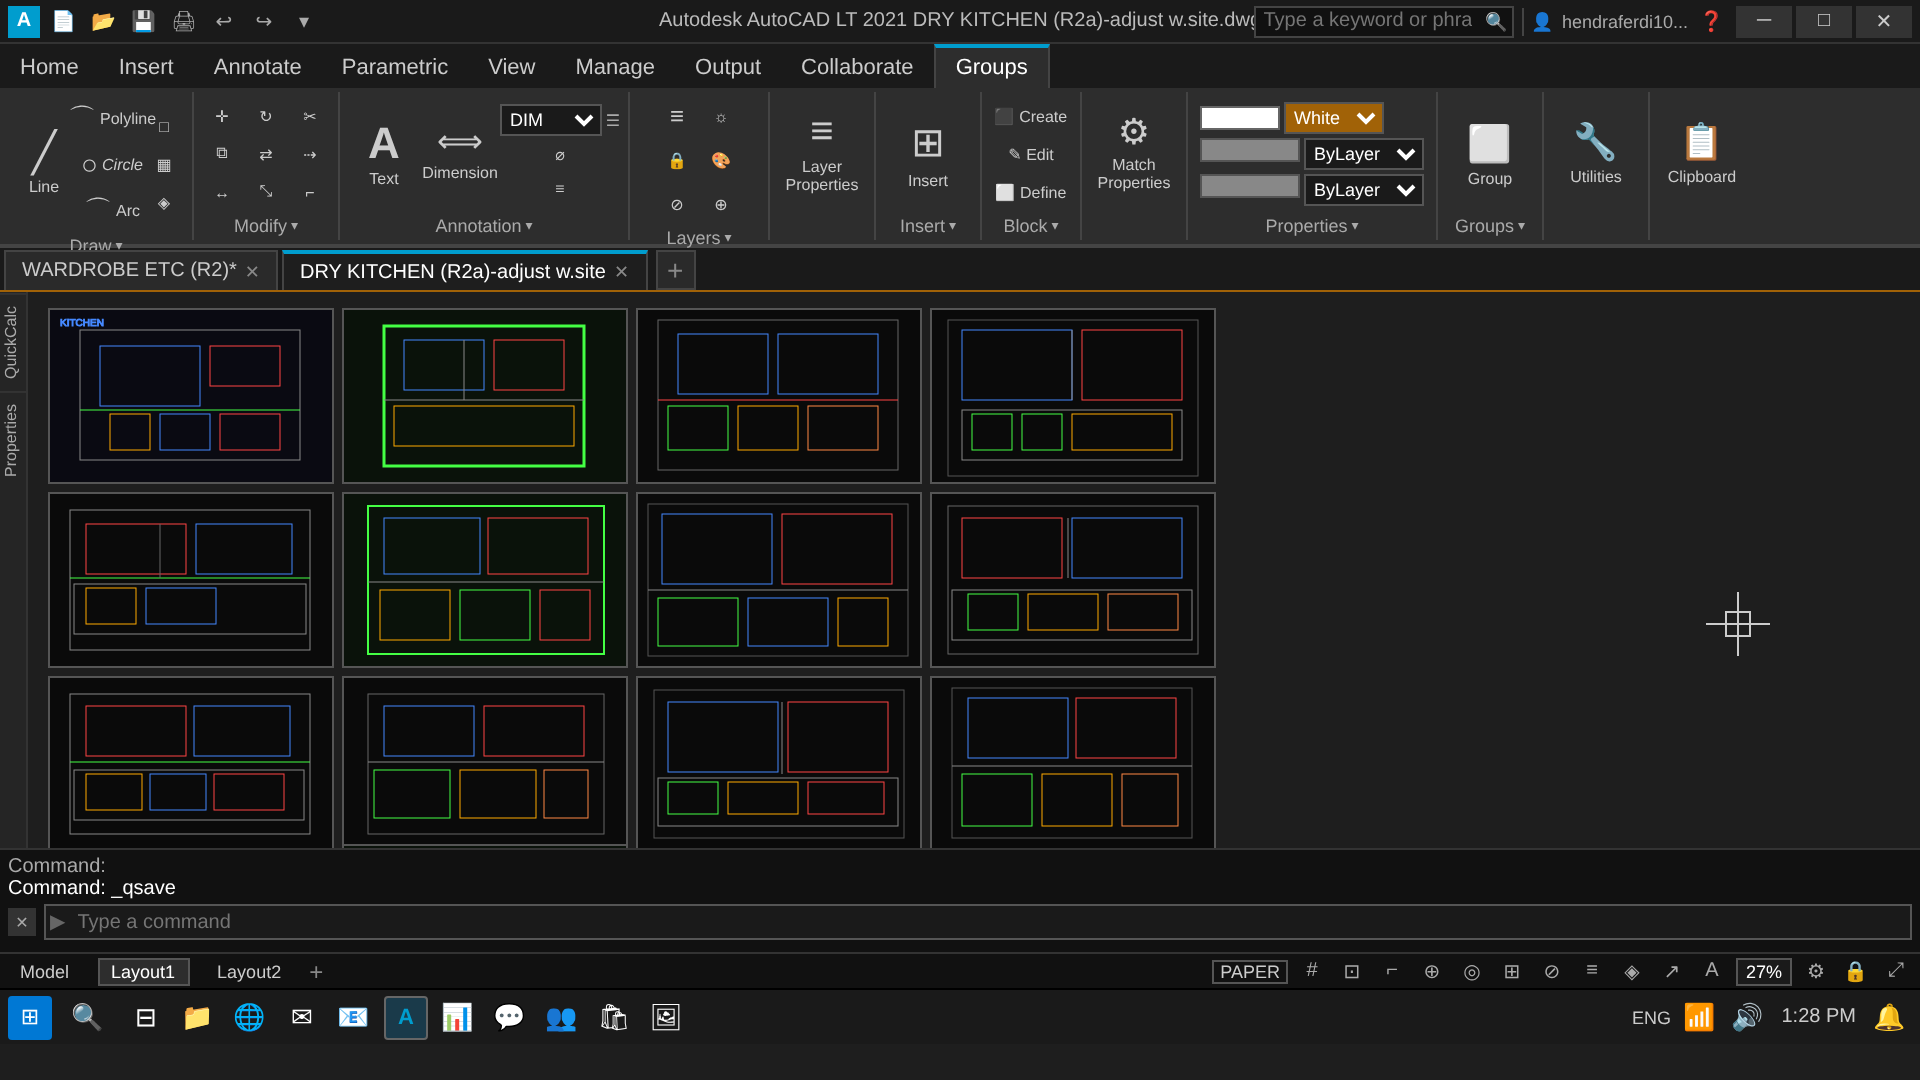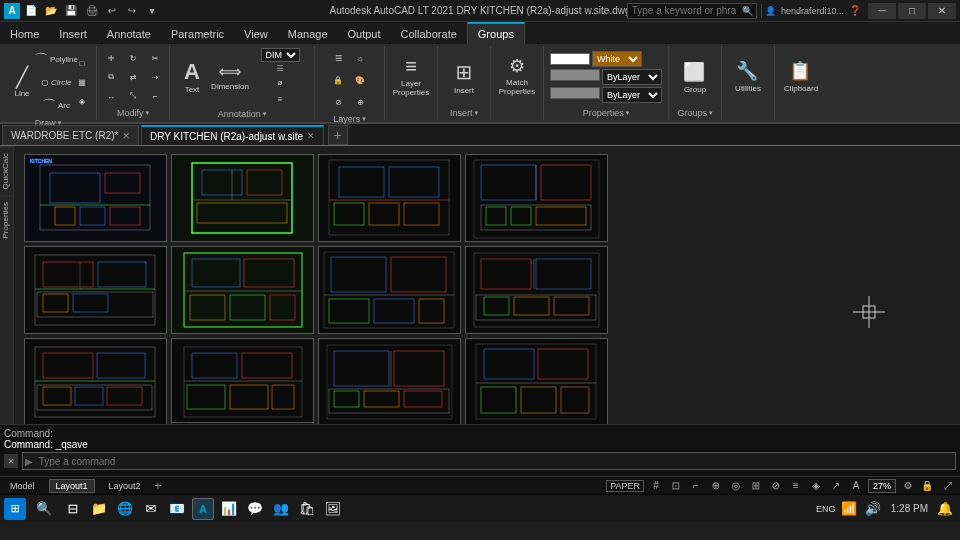--- a/index.html
+++ b/index.html
@@ -207,21 +207,21 @@
       <div class="ribbon-group-content">
         <button class="ribbon-btn" style="width:36px;height:52px;">
           <span class="icon" style="font-size:22px;font-weight:bold;">A</span>
           <span style="font-size:8px;">Text</span>
         </button>
         <button class="ribbon-btn" style="width:36px;height:52px;">
           <span class="icon" style="font-size:16px;">⟺</span>
           <span style="font-size:8px;">Dimension</span>
         </button>
         <div style="display:flex;flex-direction:column;gap:1px;width:60px;">
-          <div style="display:flex;align-items:center;gap:2px;flex-direction:column;">
+          <div style="display:flex;align-items:center;gap:2px;">
             <select style="height:16px;background:#1a1a1a;border:1px solid #555;color:#fff;font-size:9px;flex:1;">
               <option>DIM</option>
             </select>
             <span style="font-size:8px;color:#aaa;">☰</span>
           </div>
           <button class="ribbon-btn small" style="height:16px;width:100%;">⌀</button>
           <button class="ribbon-btn small" style="height:16px;width:100%;">≡</button>
         </div>
       </div>
       <div class="ribbon-group-label">
@@ -269,20 +269,33 @@
           <span style="font-size:20px;">⊞</span>
           <span style="font-size:8px;">Insert</span>
         </button>
       </div>
       <div class="ribbon-group-label">
         <span>Insert</span>
         <span class="chevron">▾</span>
       </div>
     </div>
 
+    <div class="ribbon-group" style="min-width:50px;">
+      <div class="ribbon-group-content">
+        <div style="display:flex;flex-direction:column;gap:1px;">
+          <button class="ribbon-btn small" style="width:40px;height:18px;font-size:8px;">⬛ Create</button>
+          <button class="ribbon-btn small" style="width:40px;height:18px;font-size:8px;">✎ Edit</button>
+          <button class="ribbon-btn small" style="width:40px;height:18px;font-size:8px;">⬜ Define</button>
+        </div>
+      </div>
+      <div class="ribbon-group-label">
+        <span>Block</span>
+        <span class="chevron">▾</span>
+      </div>
+    </div>
 
     <div class="ribbon-group" style="min-width:50px;">
       <div class="ribbon-group-content">
         <button class="ribbon-btn" style="width:44px;height:56px;">
           <span style="font-size:18px;">⚙</span>
           <span style="font-size:8px;text-align:center;line-height:1.1;">Match Properties</span>
         </button>
       </div>
       <div class="ribbon-group-label" style="height:12px;"></div>
     </div>

